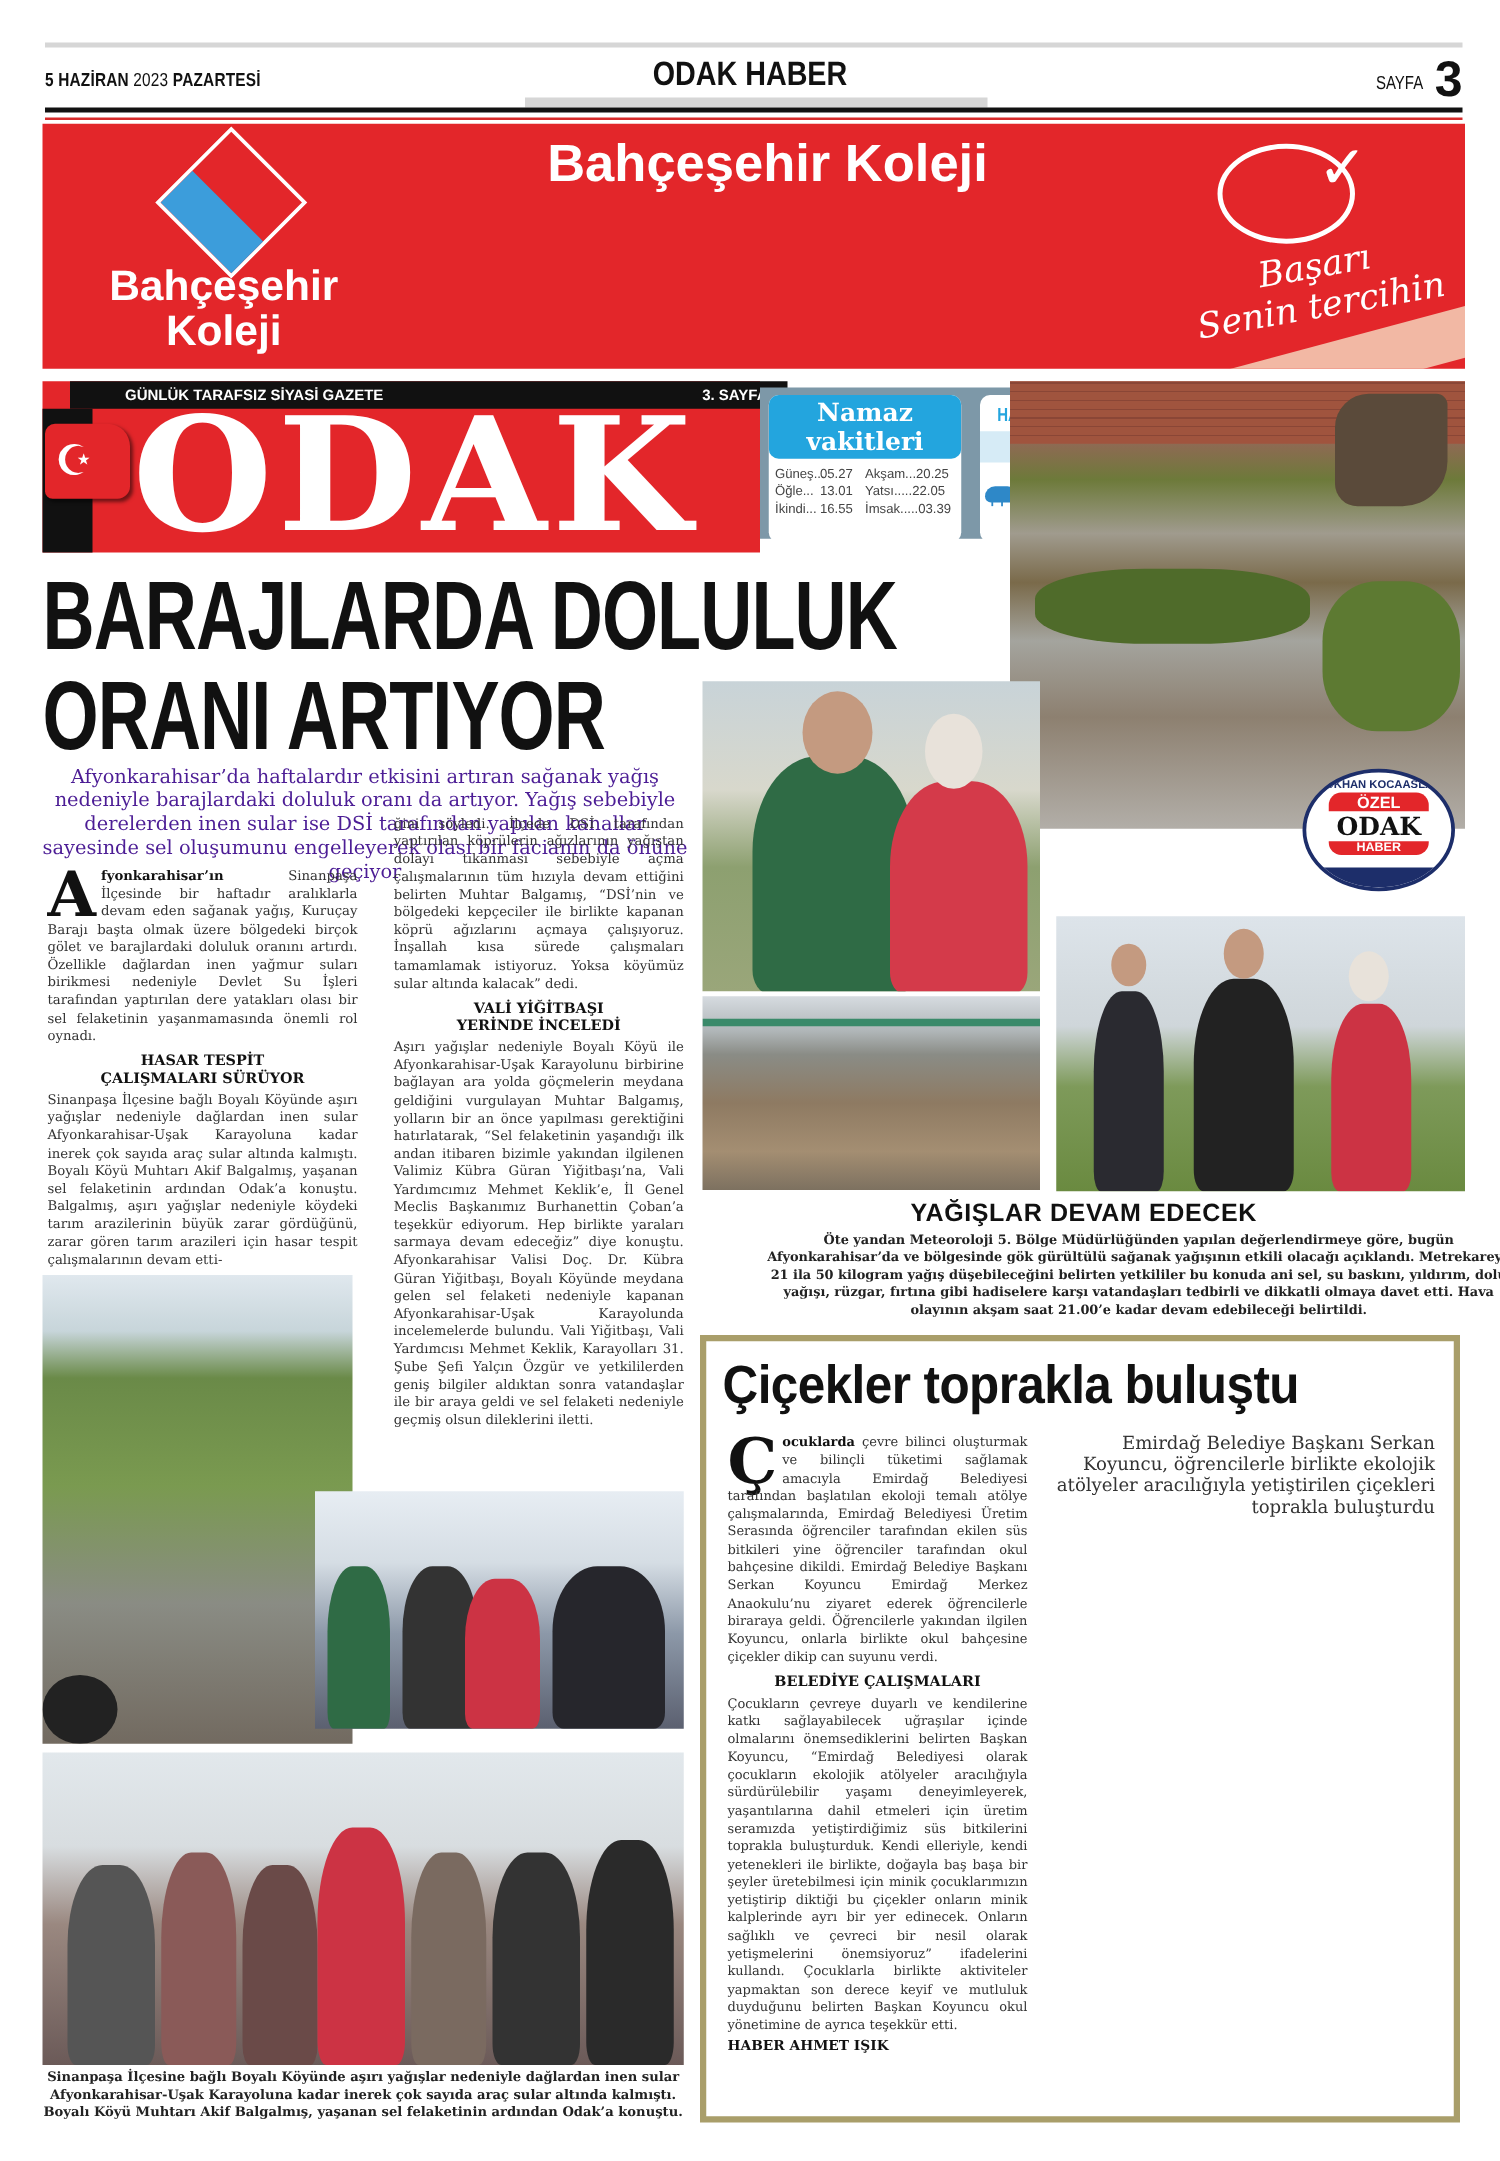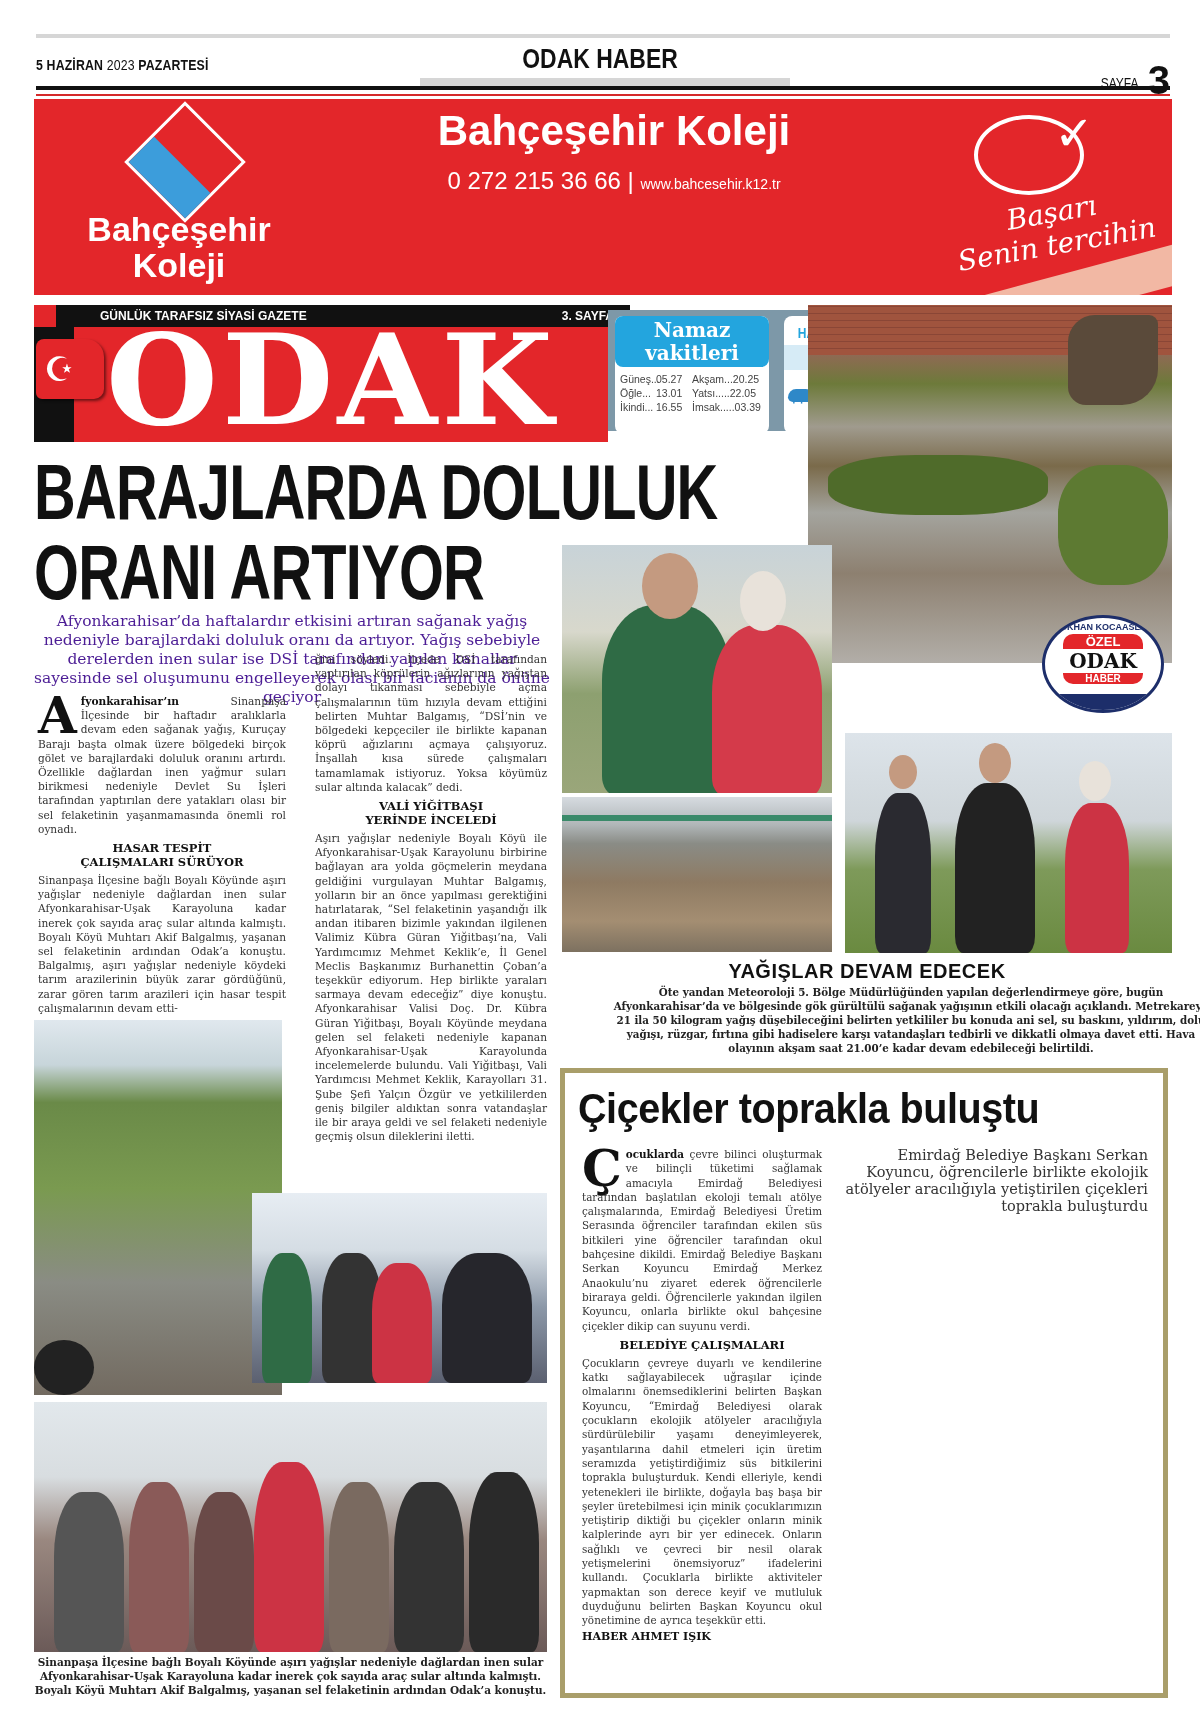--- a/index.html
+++ b/index.html
@@ -4,21 +4,21 @@
 <style>
   * { box-sizing: border-box; margin: 0; padding: 0; }
   body { width: 1200px; height: 1729px; background: #fff; position: relative; overflow: hidden; font-family: "DejaVu Serif", serif; color: #222; }
   .abs { position: absolute; }
   
   .topline { left: 36px; top: 34px; width: 1134px; height: 4px; background: #d6d6d6; }
   .topdate { left: 36px; top: 56px; font-family: "Liberation Sans", sans-serif; font-size: 15px; font-weight: bold; letter-spacing: 0.2px; color: #111; transform: scaleX(0.82); transform-origin: left; }
   .topdate .yr { font-weight: normal; }
   .topname { left: 420px; width: 360px; top: 44px; text-align: center; font-family: "Liberation Sans", sans-serif; font-size: 27px; font-weight: bold; color: #111; transform: scaleX(0.85); }
   .topgrey { left: 420px; top: 78px; width: 370px; height: 8px; background: #d6d6d6; }
-  .sayfa { right: 30px; top: 58px; font-family: "Liberation Sans", sans-serif; color: #111; }
+  .sayfa { right: 30px; top: 42px; font-family: "Liberation Sans", sans-serif; color: #111; }
   .sayfa .lbl { font-size: 15px; vertical-align: 6px; transform: scaleX(0.8); display: inline-block; }
   .sayfa .num { font-size: 40px; font-weight: bold; }
   .blackline { left: 36px; top: 86px; width: 1134px; height: 4px; background: #111; }
   .redline { left: 36px; top: 94px; width: 1134px; height: 2px; background: #d52a2a; }
 
   
   .ad { left: 34px; top: 99px; width: 1138px; height: 196px; background: #e3262a; overflow: hidden; }
   .ad-logo { left: 20px; top: 10px; width: 250px; height: 180px; text-align: center; color: #fff; font-family: "Liberation Sans", sans-serif; }
   .ad-diamond { position: absolute; left: 88px; top: 10px; width: 86px; height: 86px; transform: rotate(45deg); border: 3px solid #fff; overflow: hidden; background: #e3262a; }
   .ad-diamond .sky { position: absolute; left: 0; bottom: 0; width: 140%; height: 45%; background: #3c9ddb; transform-origin: left bottom; }
@@ -129,25 +129,20 @@
 
 <div class="abs ad">
   <div class="abs ad-logo">
     <div class="ad-diamond">
         <div class="sky"></div>
       </div>
     <div class="name">Bahçeşehir Koleji</div>
   </div>
   <div class="abs ad-center">
     <div class="t1">Bahçeşehir Koleji</div>
-    <div class="t4">
-      <span>0 272 215 36 66</span>
-      <span>|</span>
-      <small>www.bahcesehir.k12.tr</small>
-    </div>
   </div>
   <div class="abs ad-right">
     <div class="ad-circle"></div>
     <div class="ad-check">✓</div>
     <div class="ad-slogan">
       <div>Başarı</div>
       <div>Senin tercihin</div>
     </div>
   </div>
   <div class="ad-stripe"></div>

